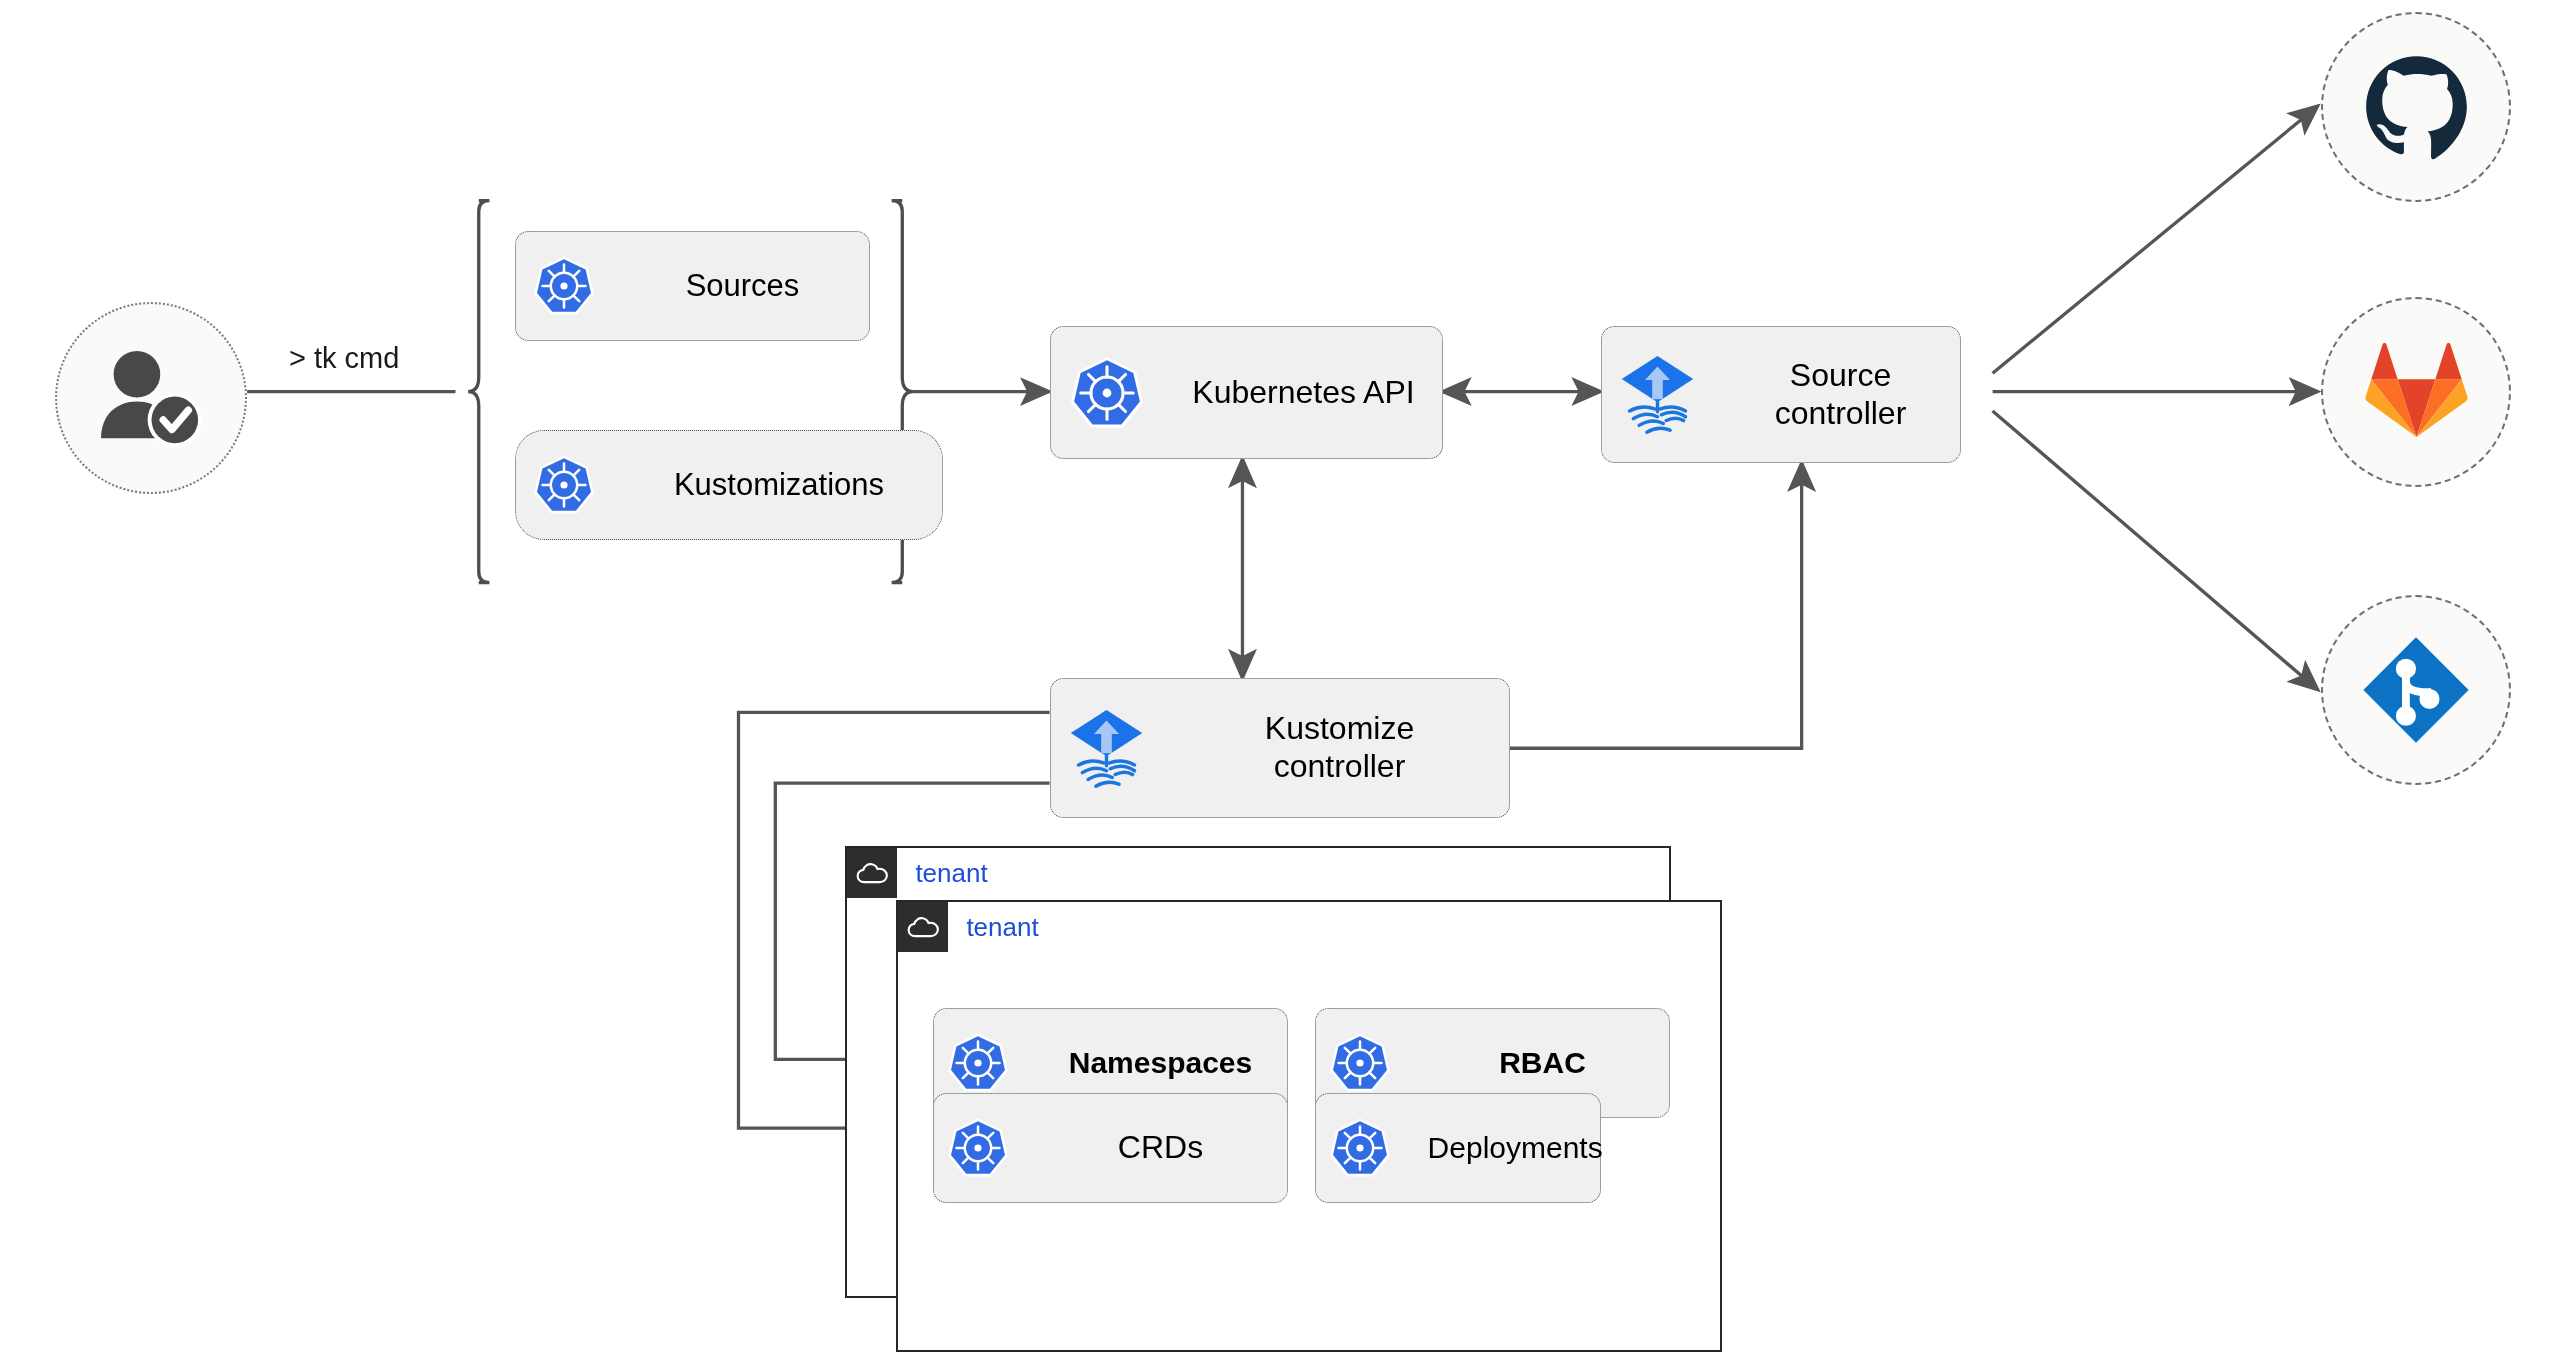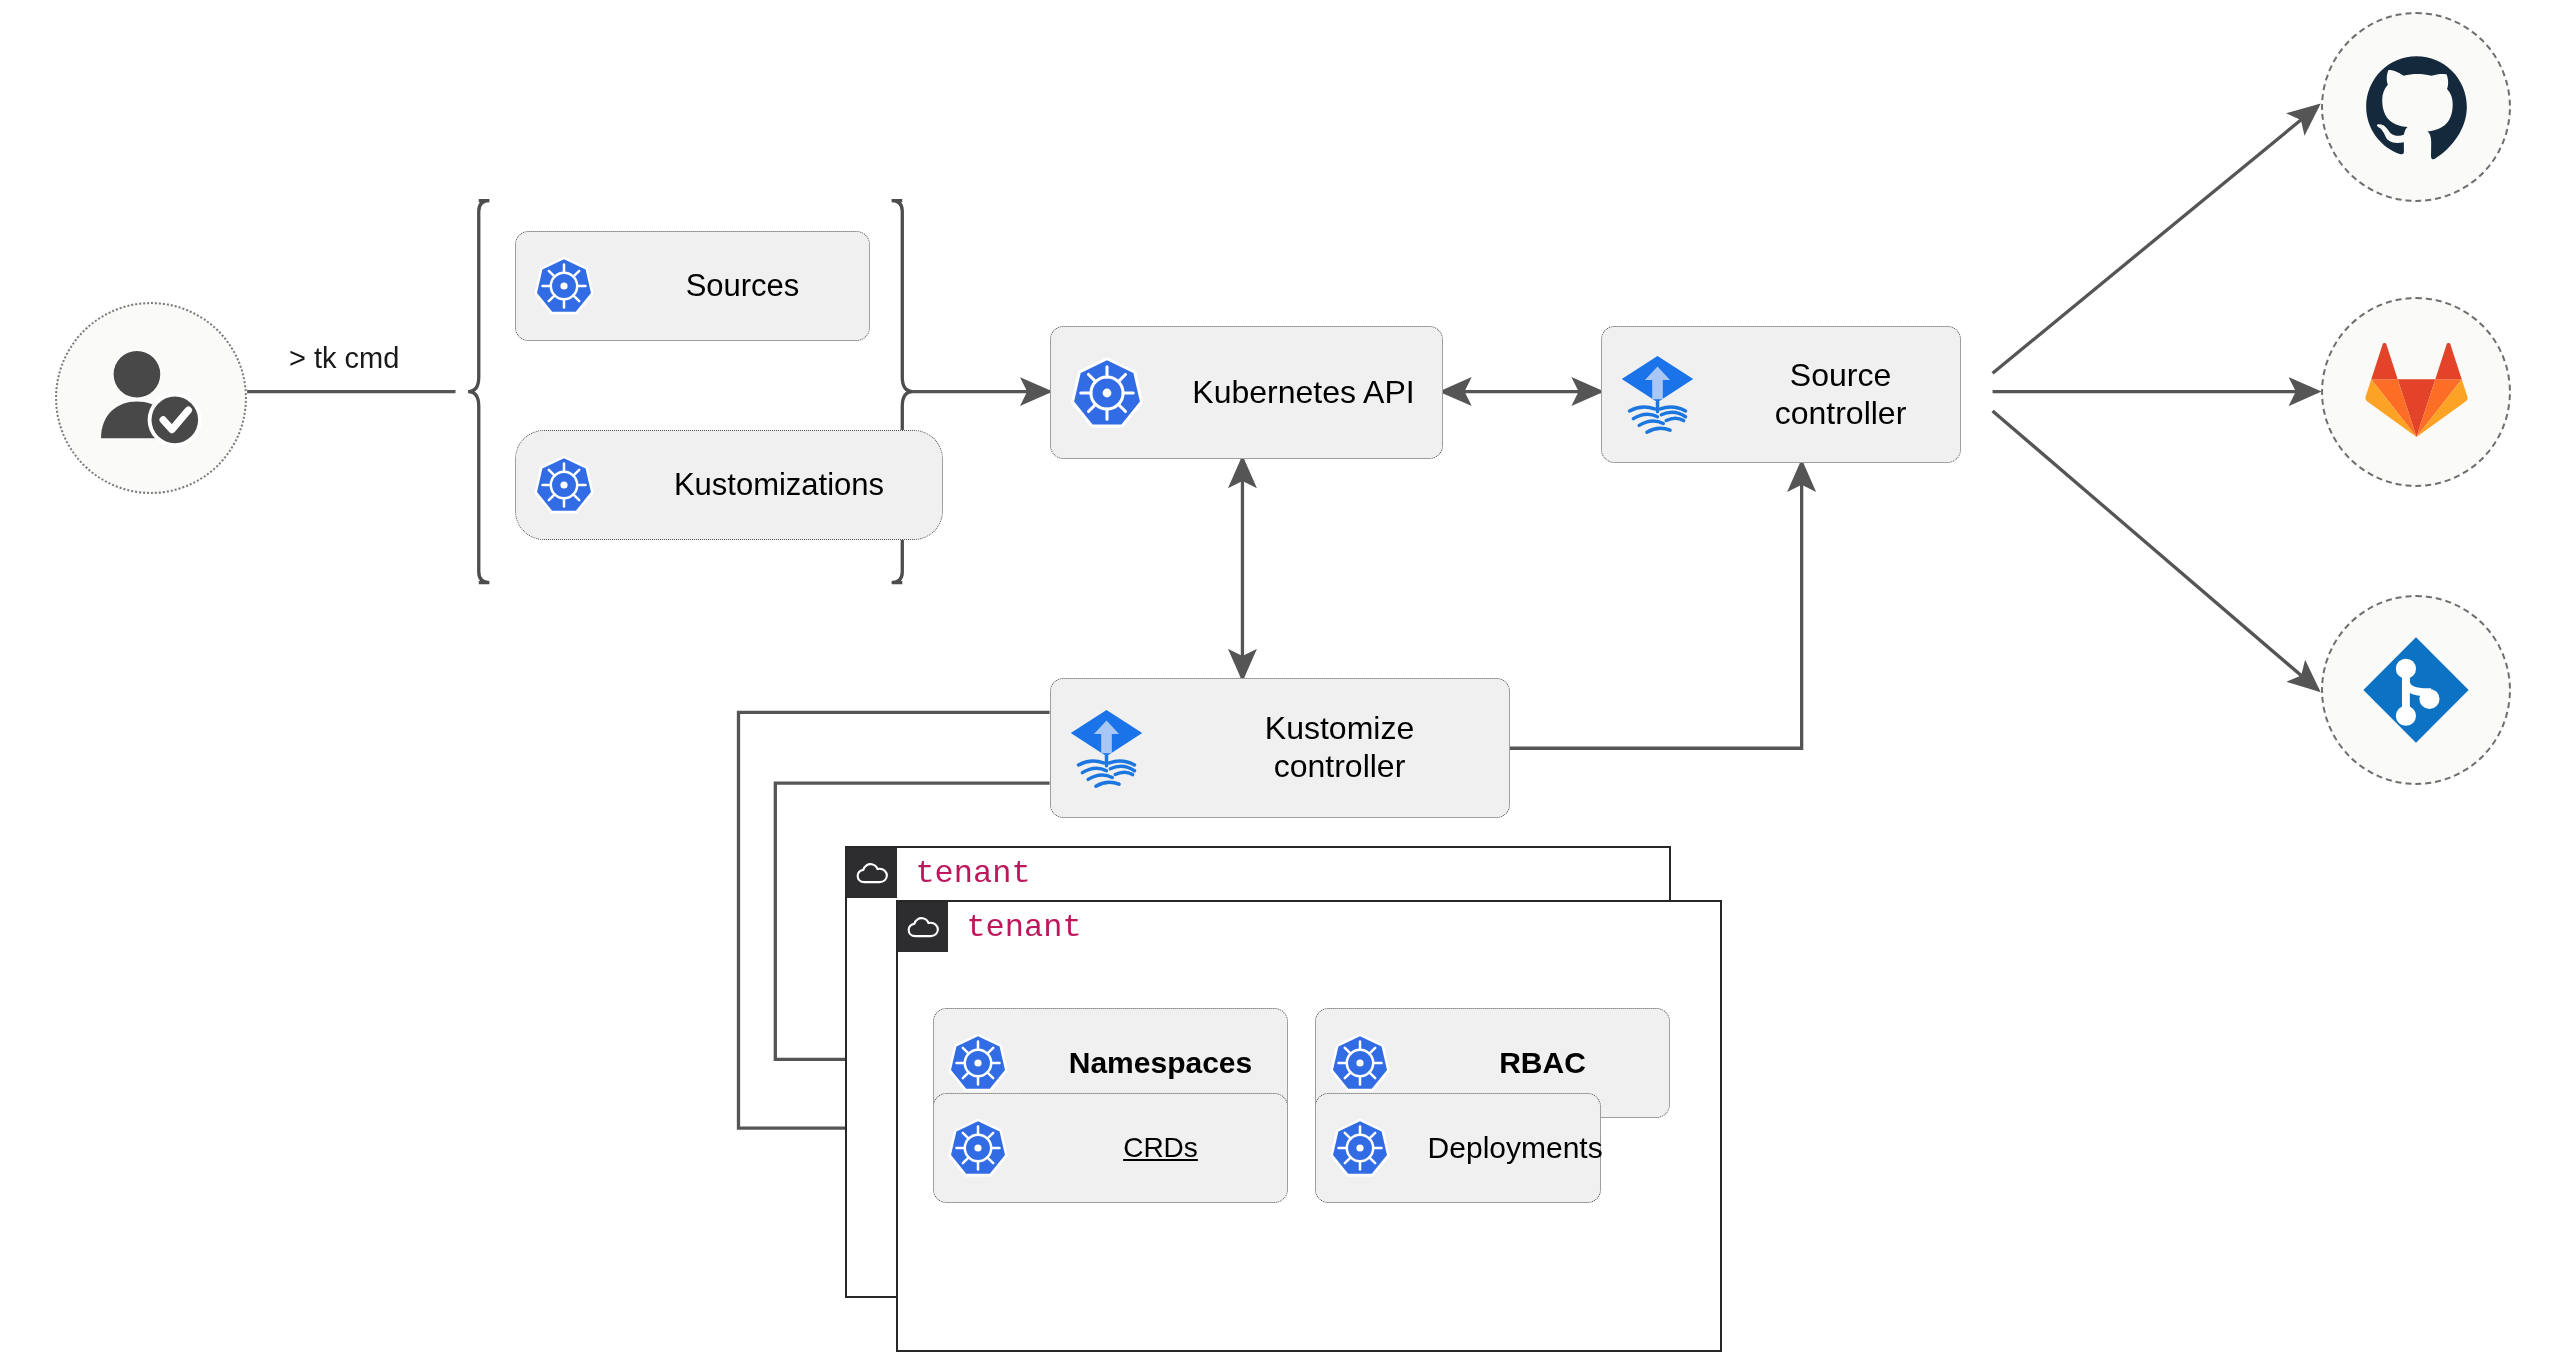--- a/index.html
+++ b/index.html
@@ -83,25 +83,24 @@
   .tenant-badge {
     width: 50px;
     height: 50px;
     background: #2d2d30;
     display: flex;
     align-items: center;
     justify-content: center;
     flex: 0 0 auto;
   }
   .tenant-title {
-    color: #be185d;
-    font-size: 32px;
+    color: #1d4ed8;
+    font-size: 26px;
     padding-left: 18.4px;
     white-space: nowrap;
-    font-family: Liberation Mono, monospace;
   }
   .edge-label {
     position: absolute;
     color: #1a1a1a;
     white-space: nowrap;
   }
   svg.glyph { display: block; overflow: visible; }
 </style>
 </head>
 <body>
@@ -394,21 +393,21 @@
             <path d="M18.8 32 L10.5 32"></path>
             <path d="M45.2 32 L53.5 32"></path>
             <path d="M22.7 22.7 L16.8 16.8"></path>
             <path d="M41.3 41.3 L47.2 47.2"></path>
             <path d="M22.7 41.3 L16.8 47.2"></path>
             <path d="M41.3 22.7 L47.2 16.8"></path>
           </g>
           <circle cx="32" cy="32" r="3.6" fill="#ffffff"></circle>
         </svg>
       </span>
-      <span class="lbl" style="font-size:28px;text-decoration:underline;">CRDs</span>
+      <span class="lbl" style="font-size:32px;">CRDs</span>
     </div>
 
     <div class="res-card" style="left:417px; top:191px; width:286px; height:110px; padding:0 11.6px;">
       <span class="ico">
         <svg class="glyph" width="64" height="64" viewBox="0 0 64 64">
           <path d="M32 2.6 L55.8 14.1 L61.7 40 L45 60.6 L19 60.6 L2.3 40 L8.2 14.1 Z" fill="#ffffff"></path>
           <path d="M32 5.2 L53.6 15.6 L59 39 L43.8 57.8 L20.2 57.8 L5 39 L10.4 15.6 Z" fill="#326ce5"></path>
           <g fill="none" stroke="#ffffff" stroke-width="2.5" stroke-linecap="round">
             <circle cx="32" cy="32" r="13.2"></circle>
             <path d="M32 18.8 L32 10.5"></path>

